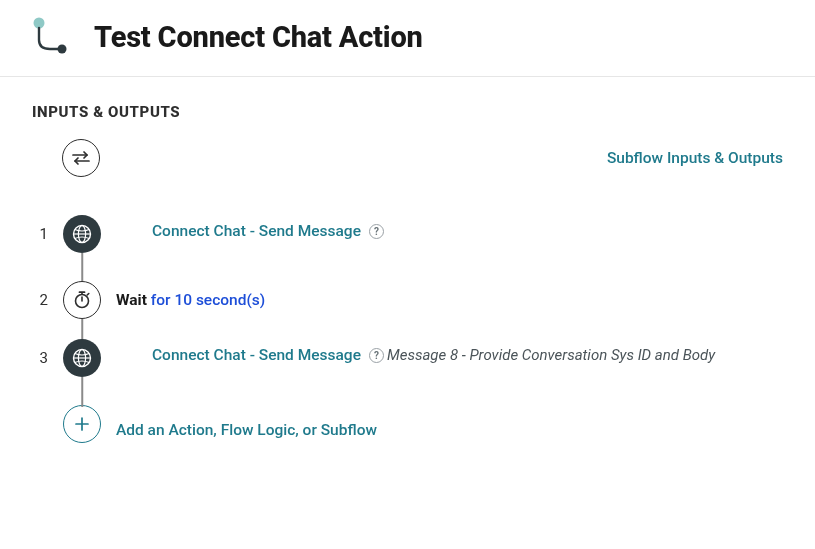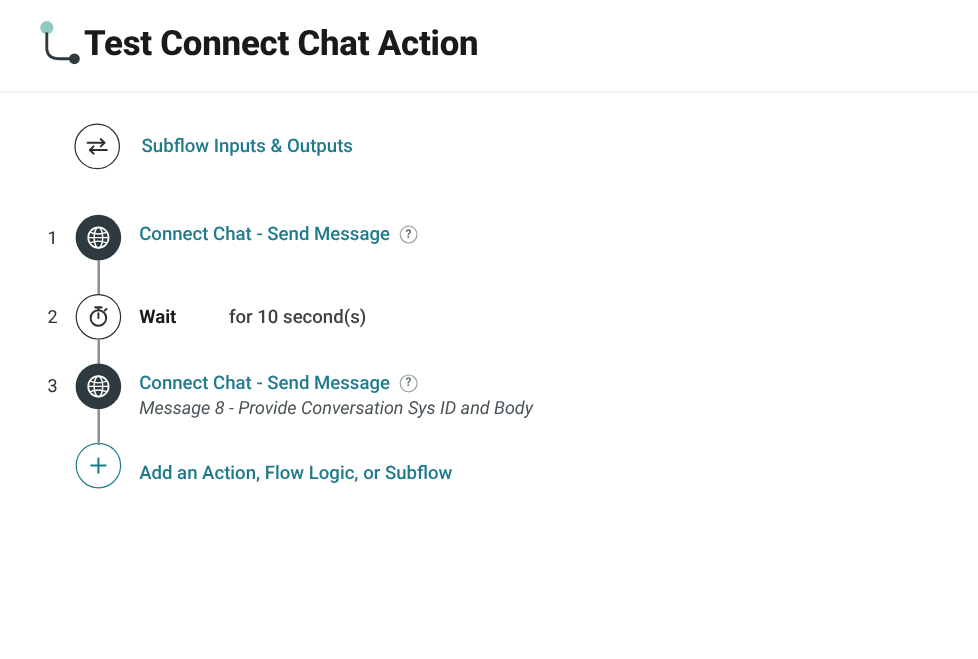--- a/index.html
+++ b/index.html
@@ -7,20 +7,21 @@
     font-family: -apple-system, BlinkMacSystemFont, "Segoe UI", Roboto, Helvetica, Arial, sans-serif;
     background: #fff;
     color: #2e2e2e;
     width: 815px;
     height: 549px;
     overflow: hidden;
   }
   .header {
     display: flex;
     align-items: center;
+    gap: 24px;
     padding: 16px 28px 18px 28px;
     border-bottom: 1px solid #e6e6e6;
   }
   .header-icon {
     width: 42px;
     height: 42px;
     position: relative;
     flex-shrink: 0;
   }
   .header-title {
@@ -38,20 +39,21 @@
     letter-spacing: 0.6px;
     color: #2e2e2e;
     margin-bottom: 18px;
   }
   .io-row {
     display: flex;
     align-items: center;
     gap: 18px;
     margin-left: 30px;
     margin-bottom: 38px;
+    justify-content: space-between;
   }
   .io-icon-circle {
     width: 38px;
     height: 38px;
     border-radius: 50%;
     border: 1.5px solid #2e2e2e;
     display: flex;
     align-items: center;
     justify-content: center;
     flex-shrink: 0;
@@ -112,22 +114,23 @@
     top: 38px;
     left: 50%;
     transform: translateX(-50%);
     width: 1.5px;
     background: #8a8a8a;
     z-index: 1;
   }
   .action-text {
     padding-top: 7px;
     display: flex;
-    flex-direction: column;
+    flex-direction: row;
     gap: 3px;
+    margin-left: 36px;
   }
   .action-title-row {
     display: flex;
     align-items: center;
     gap: 8px;
   }
   .action-title {
     color: #1f7a8c;
     font-size: 15.5px;
     font-weight: 500;
@@ -149,21 +152,21 @@
   .action-desc {
     font-style: italic;
     color: #4b5459;
     font-size: 15px;
   }
   .wait-text {
     padding-top: 10px;
     font-size: 15.5px;
   }
   .wait-strong { font-weight: 700; color: #1a1a1a; text-align: right; }
-  .wait-rest { color: #404040; font-weight: 500; cursor: pointer; padding-left: 40px; }
+  .wait-rest { color: #1d4ed8; font-weight: 500; cursor: pointer; }
   .add-row {
     display: flex;
     align-items: center;
     gap: 14px;
   }
   .add-row .icon-col { width: 40px; }
   .add-circle {
     width: 38px;
     height: 38px;
     border-radius: 50%;
@@ -196,20 +199,21 @@
       <circle cx="11" cy="7" r="5.5" fill="#8fc9c6"></circle>
       <path d="M11 12 V24 Q11 33 22 33 H32" fill="none" stroke="#2e3a3f" stroke-width="2.4" stroke-linecap="round"></path>
       <circle cx="34" cy="33" r="4.5" fill="#2e3a3f"></circle>
     </svg>
   </div>
   <h1 class="header-title">Test Connect Chat Action</h1>
 </div>
 
 <div class="content">
 
+  <div class="section-heading">INPUTS &amp; OUTPUTS</div>
 
   <div class="io-row">
     <div class="io-icon-circle">
       <svg width="22" height="18" viewBox="0 0 22 18">
         <line x1="3" y1="6" x2="17" y2="6" stroke="#2e2e2e" stroke-width="1.7" stroke-linecap="round"></line>
         <polyline points="14,3 17,6 14,9" fill="none" stroke="#2e2e2e" stroke-width="1.7" stroke-linecap="round" stroke-linejoin="round"></polyline>
         <line x1="5" y1="12" x2="19" y2="12" stroke="#2e2e2e" stroke-width="1.7" stroke-linecap="round"></line>
         <polyline points="8,9 5,12 8,15" fill="none" stroke="#2e2e2e" stroke-width="1.7" stroke-linecap="round" stroke-linejoin="round"></polyline>
       </svg>
     </div>

